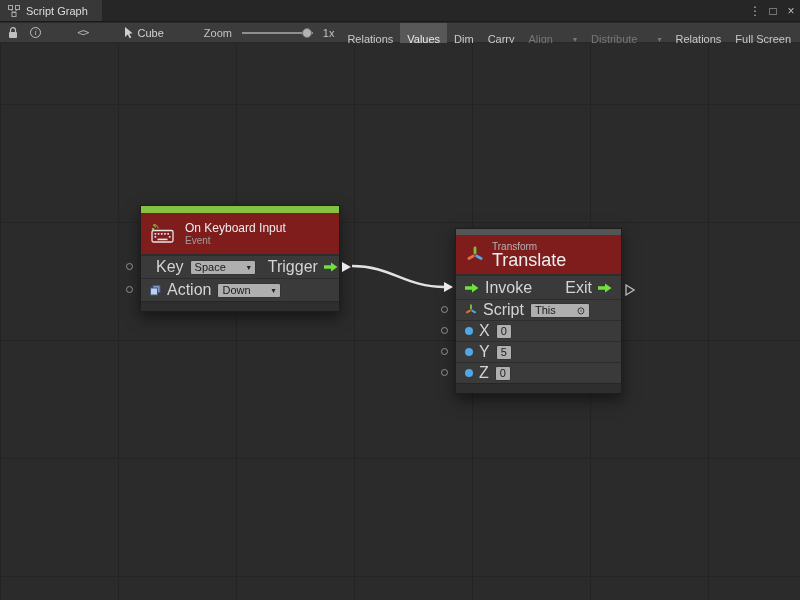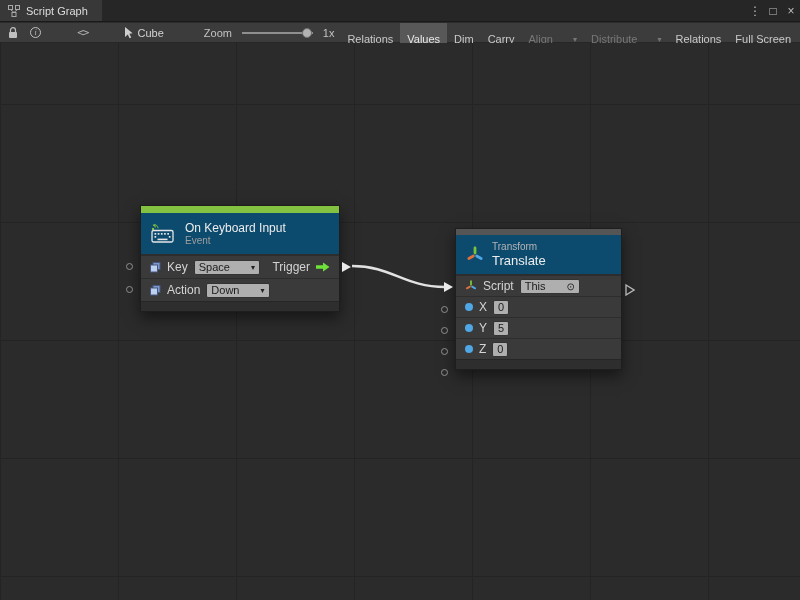--- a/index.html
+++ b/index.html
@@ -35,33 +35,33 @@
     background-position:0px 61px, 0px 0px; }
 
   .wire-layer { position:absolute; top:0; left:0; width:800px; height:600px; pointer-events:none; z-index:2; }
 
   
   .node { position:absolute; background:#393939; border:1px solid #1E1E1E; box-shadow:0 6px 14px rgba(0,0,0,0.5); z-index:3; }
   .node-keyboard { left:140px; top:205px; width:200px; }
   .node-translate { left:455px; top:228px; width:167px; }
   .accent { height:7px; background:#84C342; }
   .topstrip { height:6px; background:#555555; }
-  .nhead { background:#0c4a6e; display:flex; align-items:center; gap:8px; padding:0 10px; border-bottom:1px solid #2D2D2D; }
+  .nhead { background:#7f1d1d; display:flex; align-items:center; gap:8px; padding:0 10px; border-bottom:1px solid #2D2D2D; }
   .node-keyboard .nhead { height:42px; }
   .node-translate .nhead { height:40px; }
   .ntitle { font-size:12px; color:#EDEDED; line-height:14px; }
   .nsub { font-size:10px; color:#9E9E9E; line-height:12px; }
   .ncat { font-size:10px; color:#B4B4B4; line-height:12px; }
-  .ttitle { font-size:13px; color:#EDEDED; line-height:15px; }
+  .ttitle { font-size:18px; color:#EDEDED; line-height:15px; }
   .nrow { display:flex; align-items:center; gap:6px; padding:0 9px; border-top:1px solid #2D2D2D; background:#3A3A3A; }
   .node-keyboard .nrow { height:23px; }
   .row-invoke { height:24px; }
   .row-val { height:21px; }
   .spacer { flex:1; }
-  .rlabel { font-size:12px; color:#D4D4D4; }
+  .rlabel { font-size:16px; color:#D4D4D4; }
   .nfoot { height:10px; background:#2E2E2E; border-top:1px solid #262626; }
 
   .fld { background:#AFAFAF; border:1px solid #333333; border-radius:2px; color:#1B1B1B; font-size:11px; height:15px; display:inline-flex; align-items:center; padding:0 4px; gap:21px; line-height:13px; }
   .fld .caret { font-size:8px; color:#222222; }
   .fld .picker { font-size:10px; color:#222222; }
   .num { min-width:14px; justify-content:center; }
 
   .dot { width:8px; height:8px; border-radius:50%; background:#4FA7E6; flex:0 0 auto; }
 
   .port-circle { position:absolute; width:7px; height:7px; border:1px solid #8F8F8F; border-radius:50%; background:transparent; left:-15px; }
@@ -219,20 +219,35 @@
     <svg width="18" height="18" viewBox="0 0 18 18">
       <rect x="7.6" y="0.5" width="2.8" height="8" rx="1.4" fill="#7CC13B"></rect>
       <rect x="7.6" y="0.5" width="2.8" height="8" rx="1.4" fill="#4FA7E6" transform="rotate(120 9 9)"></rect>
       <rect x="7.6" y="0.5" width="2.8" height="8" rx="1.4" fill="#E0703C" transform="rotate(240 9 9)"></rect>
     </svg>
     <div>
       <div class="ncat">Transform</div>
       <div class="ttitle">Translate</div>
     </div>
   </div>
+  <div class="nrow row-invoke">
+    <span class="flow-arrow">
+      <svg width="14" height="10" viewBox="0 0 14 10">
+          <polygon points="0,3.2 7,3.2 7,0.5 13.5,5 7,9.5 7,6.8 0,6.8" fill="#6EE23A"></polygon>
+        </svg>
+    </span>
+    <span class="rlabel">Invoke</span>
+    <span class="spacer"></span>
+    <span class="rlabel">Exit</span>
+    <span class="flow-arrow">
+      <svg width="14" height="10" viewBox="0 0 14 10">
+          <polygon points="0,3.2 7,3.2 7,0.5 13.5,5 7,9.5 7,6.8 0,6.8" fill="#6EE23A"></polygon>
+        </svg>
+    </span>
+  </div>
   <div class="nrow row-val">
     <svg width="12" height="12" viewBox="0 0 18 18">
       <rect x="7.6" y="0.5" width="2.8" height="8" rx="1.4" fill="#7CC13B"></rect>
       <rect x="7.6" y="0.5" width="2.8" height="8" rx="1.4" fill="#4FA7E6" transform="rotate(120 9 9)"></rect>
       <rect x="7.6" y="0.5" width="2.8" height="8" rx="1.4" fill="#E0703C" transform="rotate(240 9 9)"></rect>
     </svg>
     <span class="rlabel">Script</span>
     <span class="fld">
       <span>This</span>
       <span class="picker">⊙</span>

